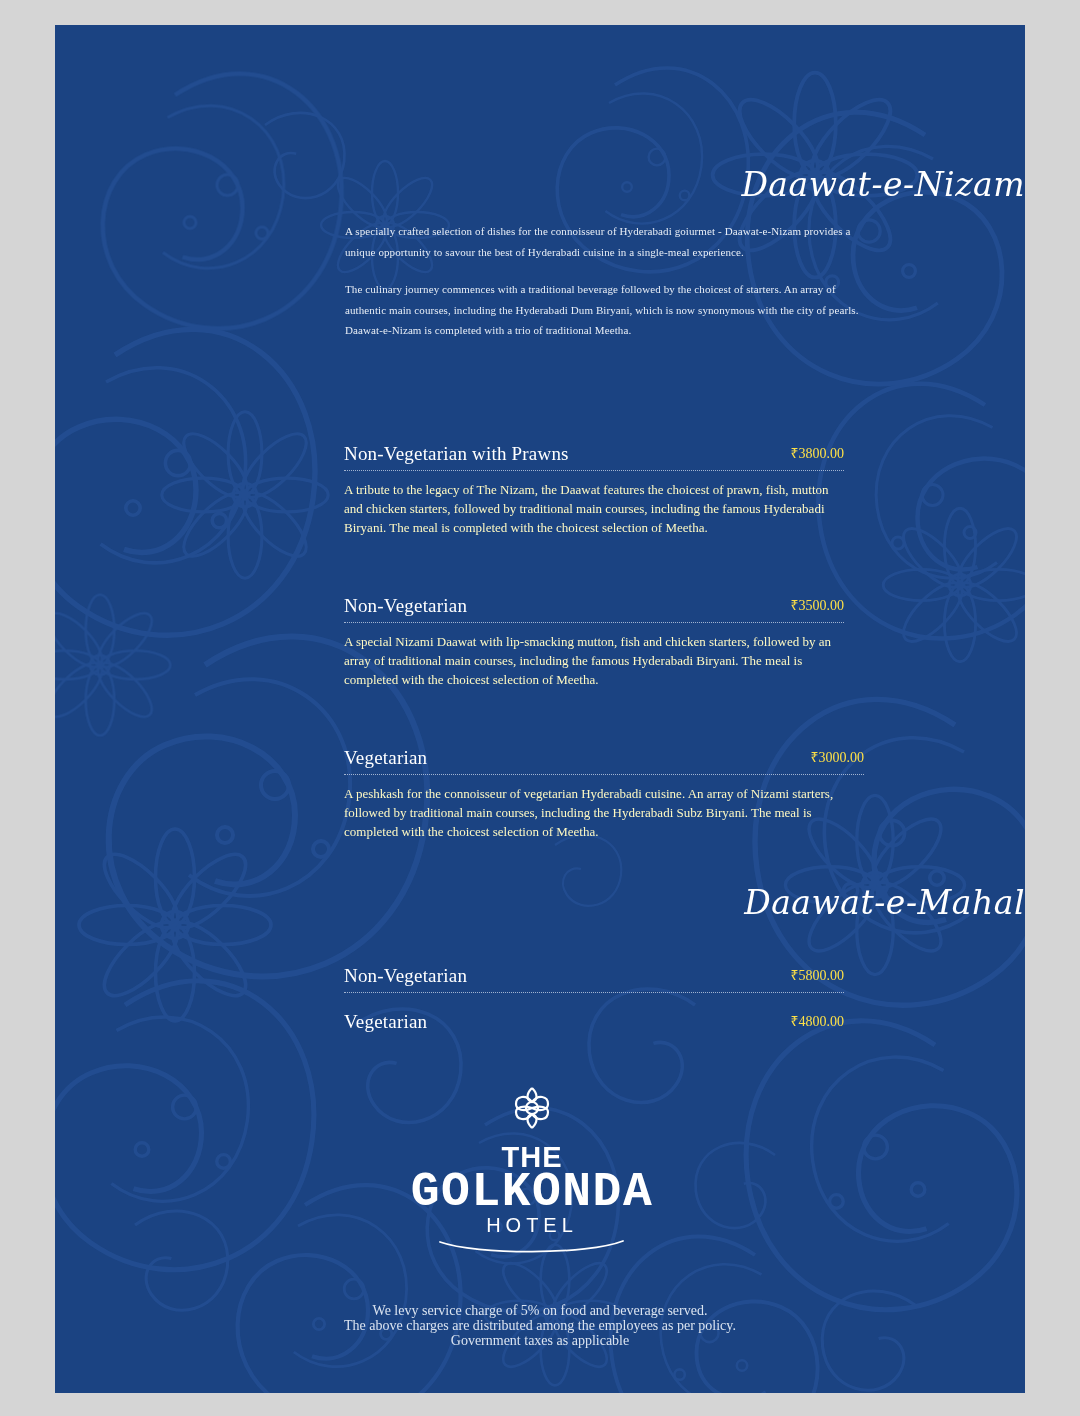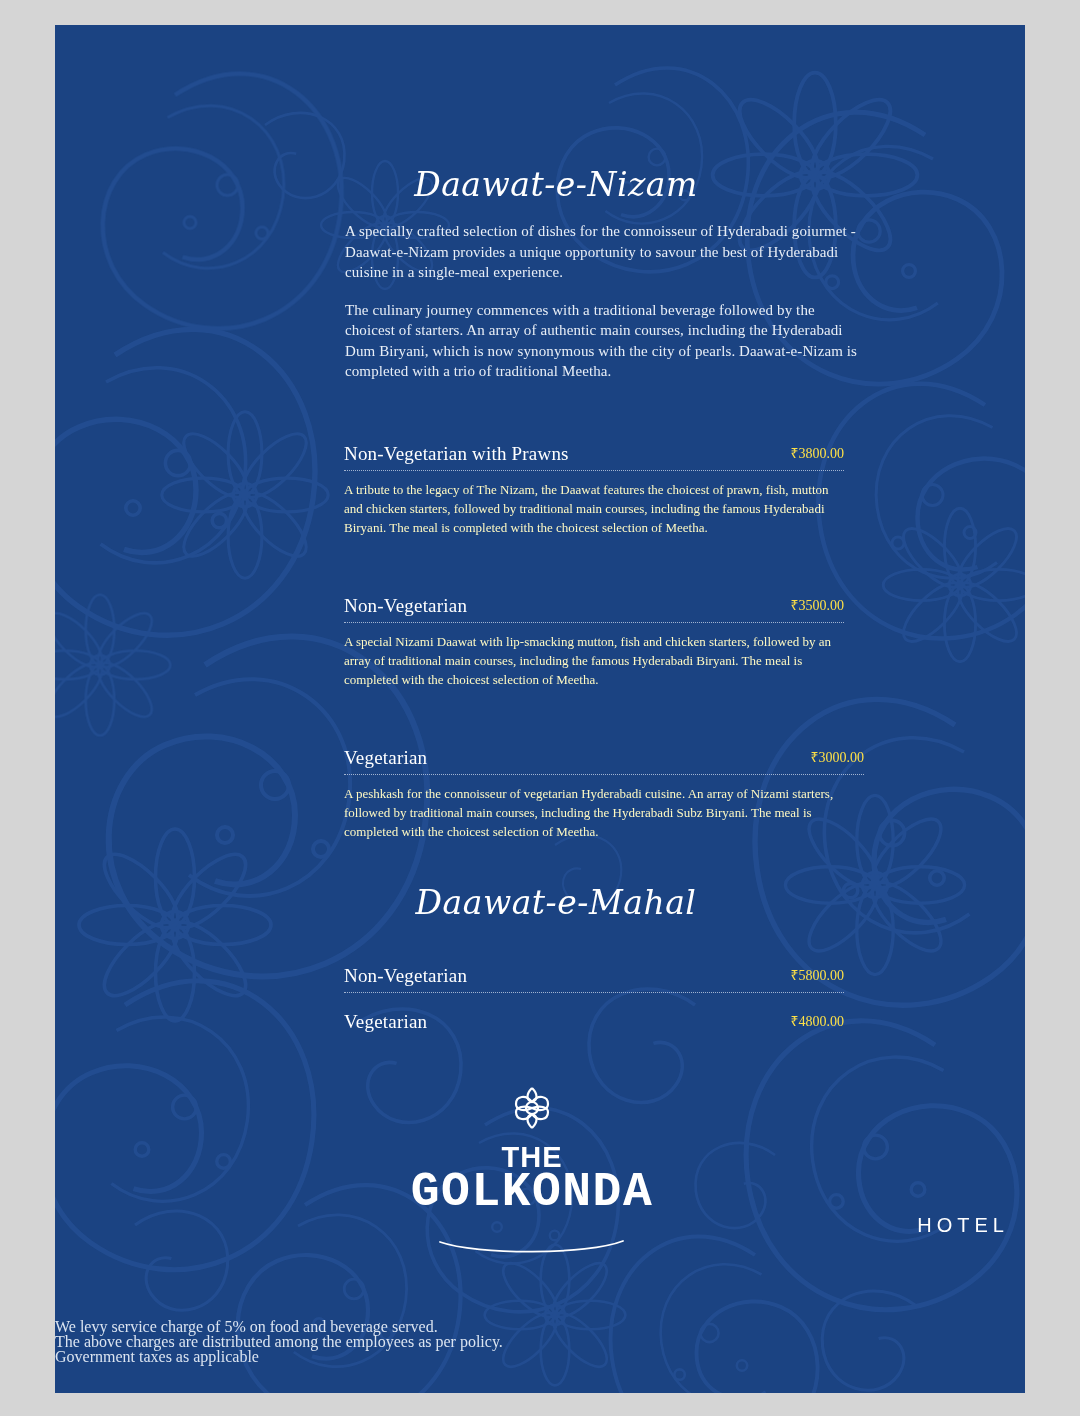--- a/index.html
+++ b/index.html
@@ -32,32 +32,32 @@
     pointer-events: none;
   }
 
   .content {
     position: absolute;
     inset: 0;
     color: #eef2f7;
   }
 
   .section-title {
-    text-align: center;
+    text-align: right;
     font-family: "DejaVu Serif", serif;
     font-style: italic;
     font-size: 33px;
     letter-spacing: 0.5px;
     color: #ffffff;
     font-weight: 400;
     padding-left: 32px;
   }
 
   .intro {
-    font-size: 15px;
+    font-size: 11px;
     line-height: 20.5px;
     color: #e8eef6;
     letter-spacing: 0.1px;
   }
   .intro p { margin: 0 0 17px 0; }
 
   .item { }
   .item-head {
     display: flex;
     align-items: flex-start;
@@ -114,40 +114,38 @@
     line-height: 41px;
     color: #fff;
   }
   .logo-hotel {
     font-family: "Liberation Sans", sans-serif;
     font-weight: 400;
     font-size: 20px;
     letter-spacing: 5px;
     line-height: 24px;
     color: #fff;
-    text-align: right;
   }
   .logo-tag {
     margin-top: 10px;
     font-family: "DejaVu Serif", serif;
     font-style: italic;
     font-size: 19px;
     color: #fff;
     letter-spacing: 0.3px;
   }
   .tag-swoosh { display:block; margin: 2px auto 0 auto; }
 
   .footnote {
     position: absolute;
     left: 0; right: 0;
-    text-align: left;
-    font-size: 16px;
+    text-align: center;
+    font-size: 14px;
     line-height: 15px;
     color: #dbe4f0;
-    margin-top: 16px;
   }
 </style>
 </head>
 <body>
 
 <div class="page">
 
   <svg class="bg-pattern" width="970" height="1368" viewBox="0 0 970 1368" aria-hidden="true">
     <defs>
       <g id="paisley">

